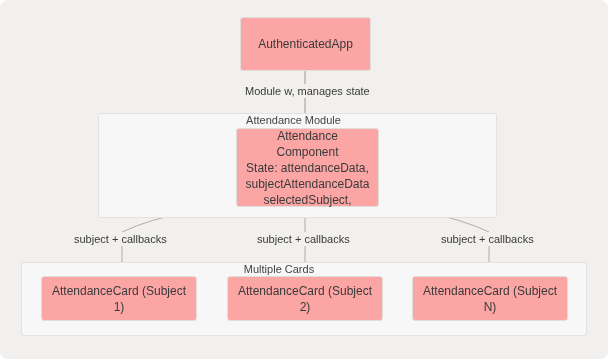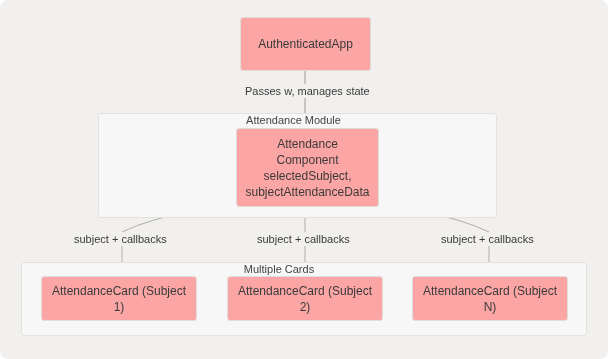--- a/index.html
+++ b/index.html
@@ -103,22 +103,23 @@
 
   <div class="node" style="left:240px; top:17px; width:131px; height:54px;">
     <span>
       <span>AuthenticatedApp</span>
     </span>
   </div>
 
   <div class="node" style="left:236px; top:128px; width:143px; height:79px;justify-content:flex-end;">
     <span>
       <span>Attendance Component</span>
+      <span>State: attendanceData,</span>
+      <span>subjectAttendanceData</span>
       <span>selectedSubject,</span>
-      <span>subjectAttendanceData</span>
     </span>
   </div>
 
   <div class="node" style="left:41px; top:276px; width:156px; height:45px;">
     <span>
       <span>AttendanceCard (Subject</span>
       <span>1)</span>
     </span>
   </div>
 
@@ -129,21 +130,21 @@
     </span>
   </div>
 
   <div class="node" style="left:412px; top:276px; width:156px; height:45px;">
     <span>
       <span>AttendanceCard (Subject</span>
       <span>N)</span>
     </span>
   </div>
 
-  <div class="edge-label on-canvas" style="left:242px; top:84px;">Passes w, manages state</div>
+  <div class="edge-label on-canvas" style="left:242px; top:84px;">Module w, manages state</div>
 
   <div class="edge-label on-canvas" style="left:71px; top:232px;">subject + callbacks</div>
 
   <div class="edge-label on-canvas" style="left:254px; top:232px;">subject + callbacks</div>
 
   <div class="edge-label on-canvas" style="left:438px; top:232px;">subject + callbacks</div>
 
 </div>
 
 </body></html>

